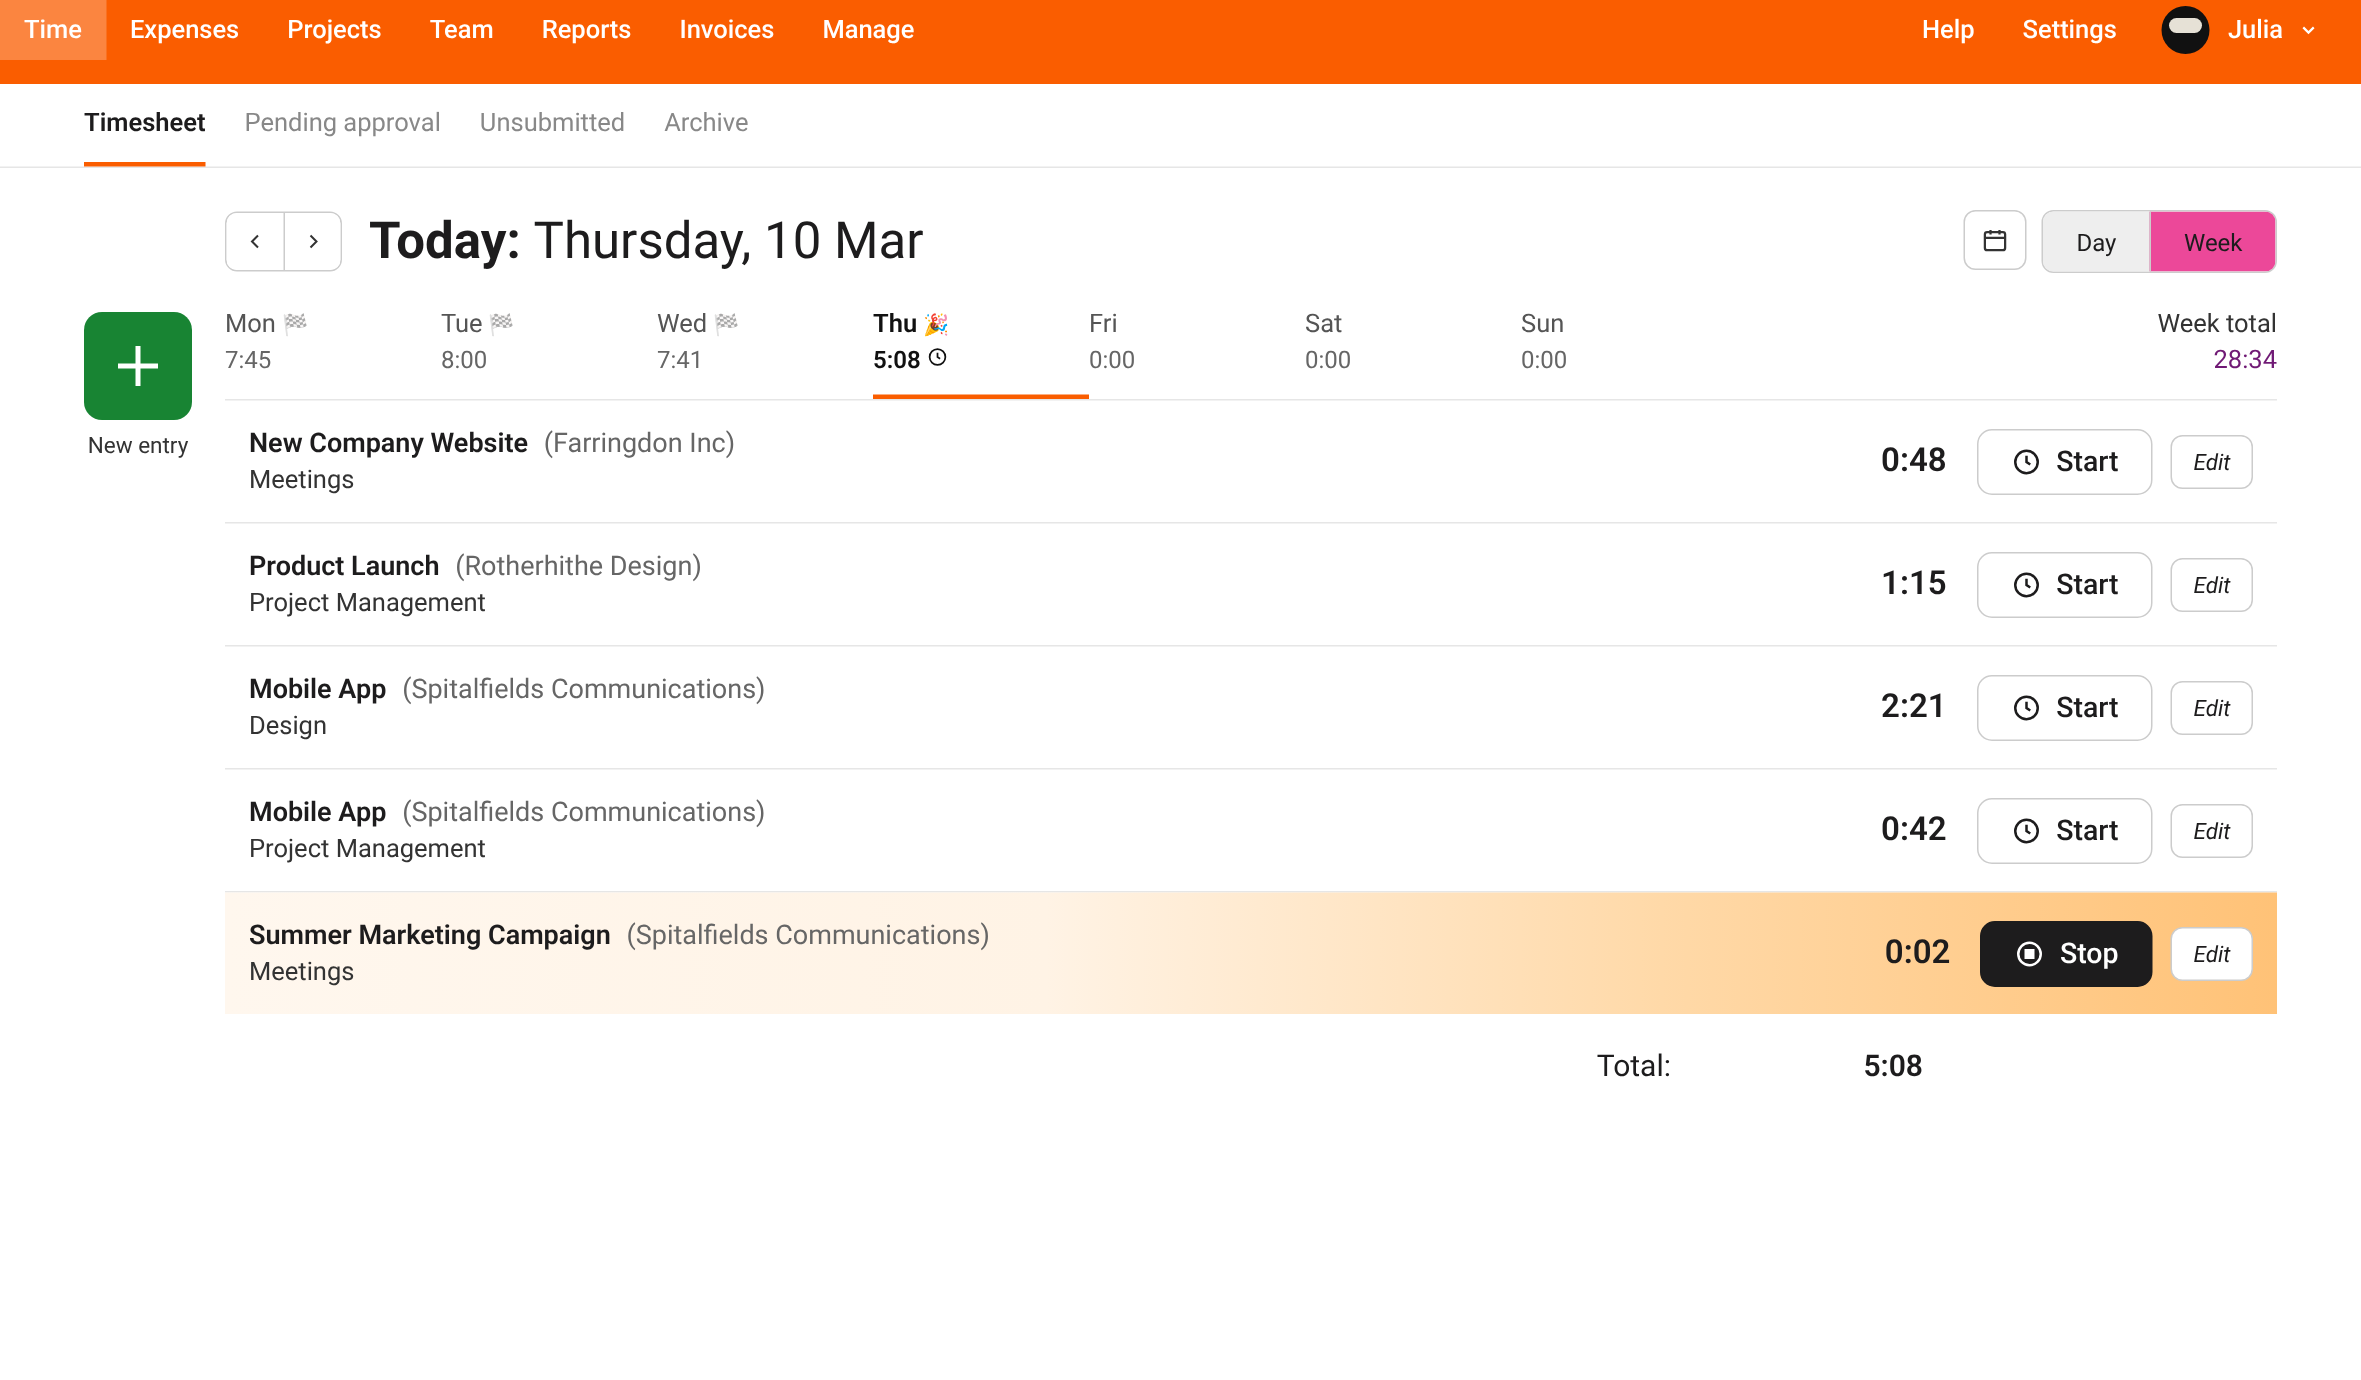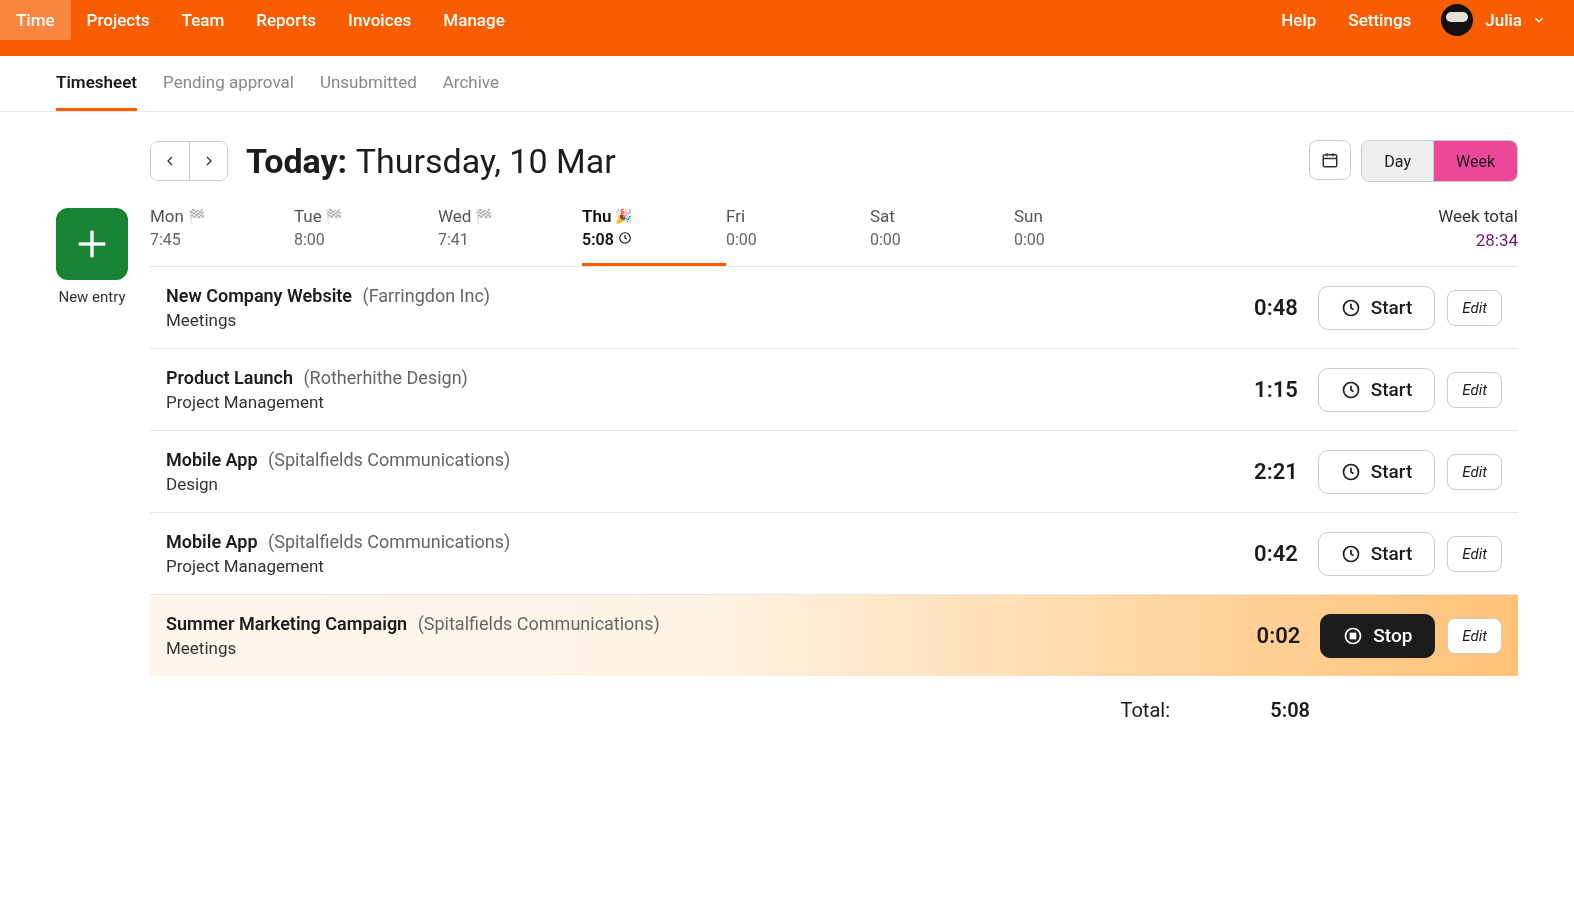--- a/index.html
+++ b/index.html
@@ -166,31 +166,33 @@
   .btn-edit {
     height: 36px; padding: 0 14px; border-radius: 8px;
     border: 1px solid #ccc; background: #fff; cursor: pointer;
     font-size: 15px; display: flex; align-items: center; font-style: italic;
   }
   .clock-icon { width: 20px; height: 20px; display: inline-flex; }
 
   .total-row {
     display: flex; padding: 22px 16px 0 16px;
     font-size: 20px;
+    gap: 28px;
   }
   .total-row .tlabel { margin-left: auto; }
   .total-row .tval { font-weight: 600; margin-left: 40px; width: 100px; text-align: right; }
   .total-row .spacer { width: 192px; }
 </style>
 </head>
 <body>
 
 <div class="topnav">
   <div class="topnav-left" id="topnav-left">
       <div class="topnav-item active">Time</div>
+      <div class="topnav-item">Expenses</div>
       <div class="topnav-item">Projects</div>
       <div class="topnav-item">Team</div>
       <div class="topnav-item">Reports</div>
       <div class="topnav-item">Invoices</div>
       <div class="topnav-item">Manage</div>
     </div>
   <div class="topnav-right">
     <div class="topnav-item">Help</div>
     <div class="topnav-item">Settings</div>
     <div class="avatar"></div>

